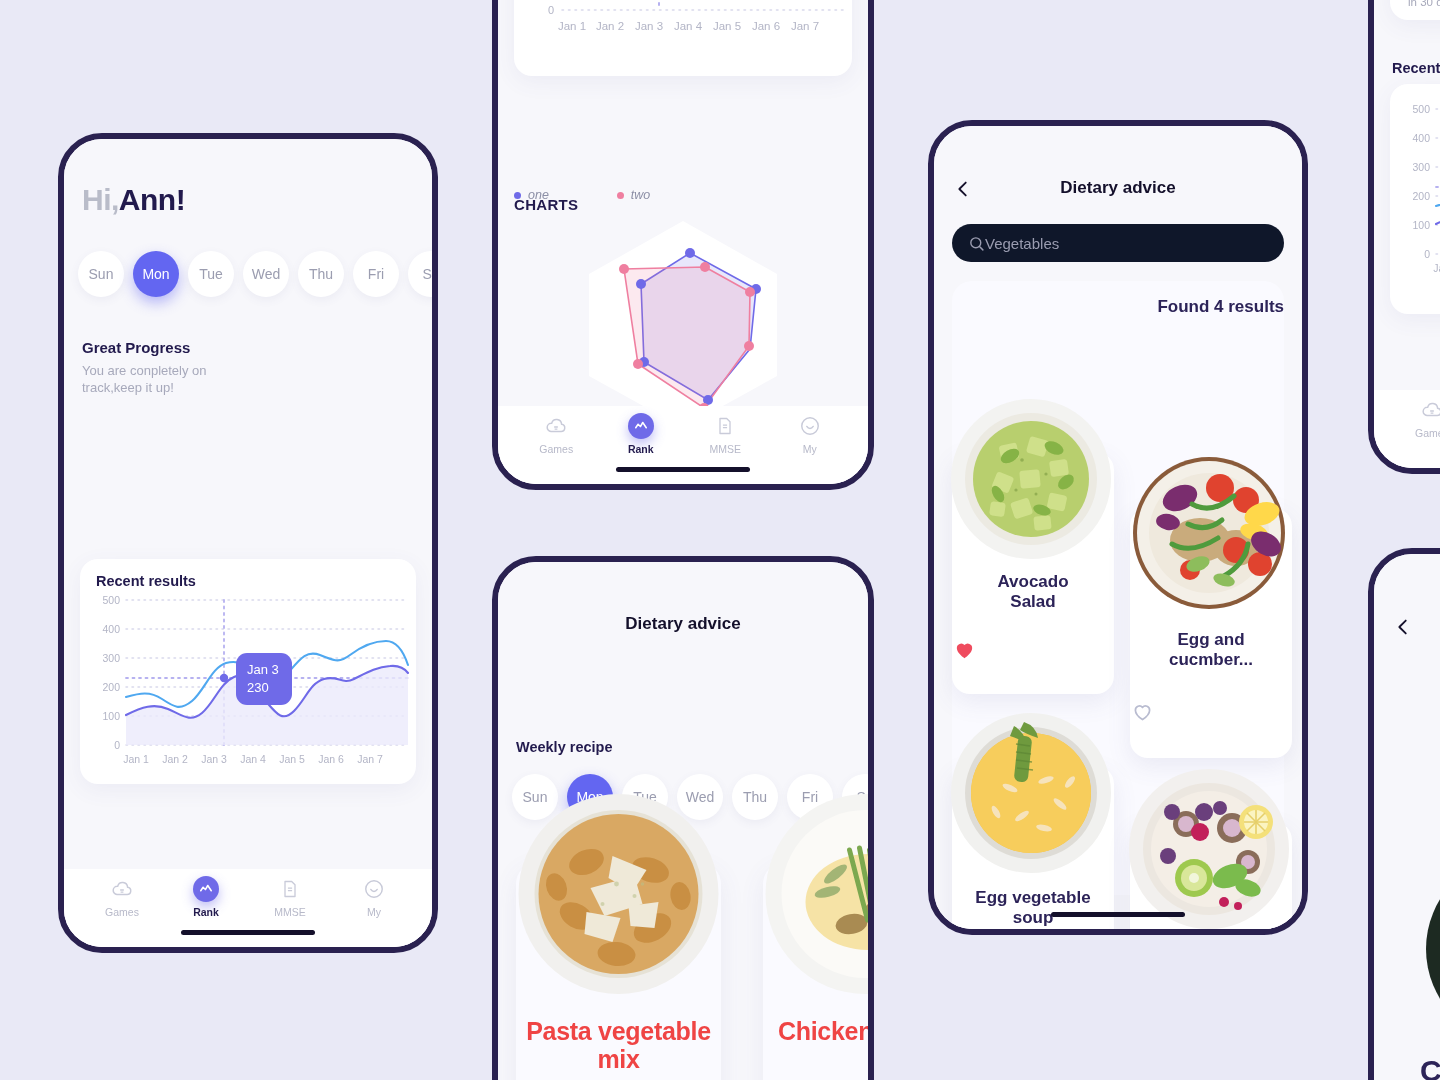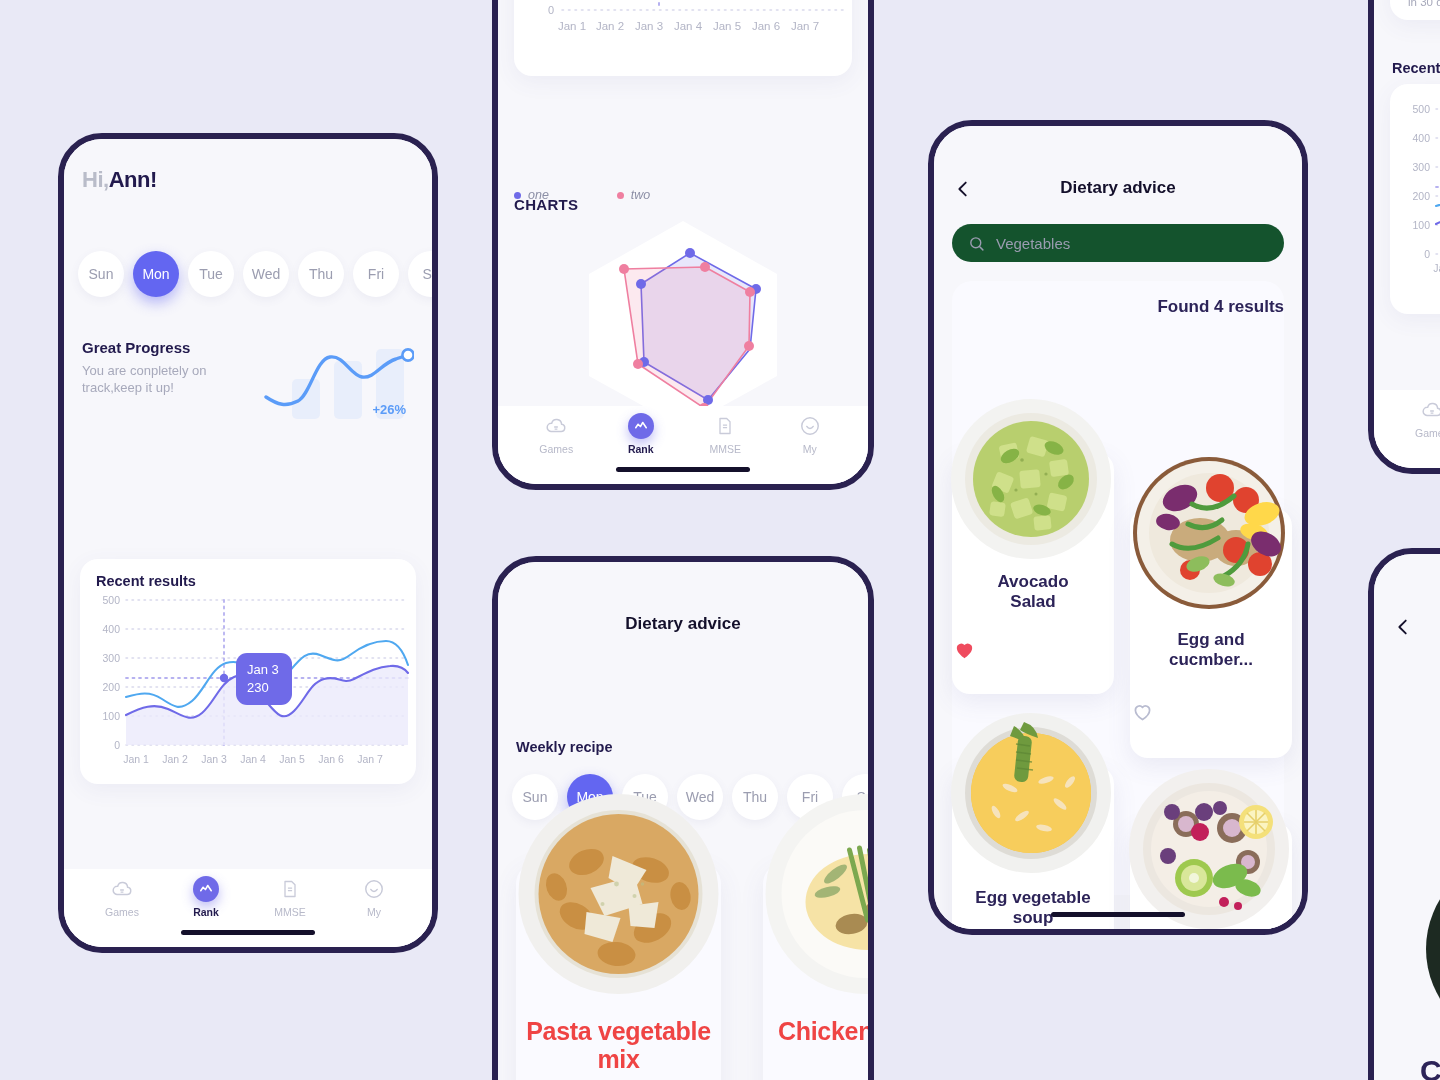--- a/index.html
+++ b/index.html
@@ -20,21 +20,21 @@
     overflow: hidden;
   }
   .screen { position: relative; width: 100%; height: 100%; background: #f7f7fb; overflow: hidden; }
   .homebar {
     position: absolute; bottom: 12px; left: 50%; transform: translateX(-50%);
     width: 134px; height: 5px; border-radius: 3px; background: #14102b;
   }
 
   
   #phone1 { left: 58px; top: 133px; width: 380px; height: 820px; }
-  .greet { position: absolute; left: 18px; top: 28px; font-size: 22px; font-weight: 700; letter-spacing: -0.5px; }
+  .greet { position: absolute; left: 18px; top: 44px; font-size: 30px; font-weight: 700; letter-spacing: -0.5px; }
   .greet .hi { color: #b9bcc9; }
   .greet .name { color: #221a4d; }
 
   .daystrip { position:absolute; left: 14px; top: 112px; display: flex; gap: 9px; }
   .daypill {
     width: 46px; height: 46px; border-radius: 50%;
     background: #ffffff; color: #9b9db0;
     display:flex; align-items:center; justify-content:center;
     font-size: 14px; font-weight: 500;
     box-shadow: 0 3px 10px rgba(80,80,140,.07);
@@ -94,21 +94,21 @@
   }
   .foodCard .fcName {
     position: absolute; left: 0; right: 0; top: 155px; text-align: center;
     font-size: 25px; font-weight: 700; color: #ef4444; line-height: 1.12; letter-spacing: -.3px;
   }
   .foodImg { position: absolute; left: 50%; transform: translateX(-50%); top: -70px; width: 205px; height: 205px; border-radius: 50%; overflow:hidden; }
 
   
   #phone4 { left: 928px; top: 120px; width: 380px; height: 815px; }
   .backArrow { position:absolute; left: 18px; top: 52px; width: 22px; height: 22px; }
-  .searchbox4 { position:absolute; left: 18px; right: 18px; top: 98px; height: 38px; background: #14532d; border-radius: 19px; display:flex; align-items:center; padding: 0 16px; gap: 11px; }
+  .searchbox4 { position:absolute; left: 18px; right: 18px; top: 98px; height: 38px; background: #0f172a; border-radius: 19px; display:flex; align-items:center; padding: 0 16px; }
   .resultsPanel { position:absolute; left: 18px; right: 18px; top: 155px; bottom: 34px; background: #fafaff; border-radius: 20px; }
   .foundTxt { position:absolute; left:0; right:0; top: 16px; text-align:right; font-size: 17px; font-weight: 600; color: #2c2358; }
   .resCard {
     position: absolute; background: #ffffff; border-radius: 18px;
     box-shadow: 0 8px 24px rgba(90,90,150,.10);
   }
   .resCard .rcName {
     position:absolute; left: 6px; right: 6px; text-align: center;
     font-size: 17px; font-weight: 600; color: #2c2358; line-height: 1.16;
   }
@@ -265,30 +265,20 @@
         <div class="daypill">Tue</div>
         <div class="daypill">Wed</div>
         <div class="daypill">Thu</div>
         <div class="daypill">Fri</div>
         <div class="daypill">Sa</div>
       </div>
 
       <div class="progrow">
         <div class="progtitle">Great Progress</div>
         <div class="progsub">You are conpletely on track,keep it up!</div>
-        <div class="minichart">
-          <svg width="150" height="84" viewBox="0 0 150 84">
-            <rect x="28" y="44" width="28" height="40" rx="5" fill="#dce8fb" opacity=".55"></rect>
-            <rect x="70" y="26" width="28" height="58" rx="5" fill="#dce8fb" opacity=".55"></rect>
-            <rect x="112" y="14" width="28" height="70" rx="5" fill="#dce8fb" opacity=".55"></rect>
-            <path d="M2,62 C14,70 22,72 34,66 C46,60 52,24 66,22 C80,20 86,40 98,42 C110,44 118,28 132,24 C138,22 140,21 142,21" fill="none" stroke="#5b9cf8" stroke-width="3.4" stroke-linecap="round"></path>
-            <circle cx="144" cy="20" r="5.6" fill="#fff" stroke="#5b9cf8" stroke-width="2.6"></circle>
-          </svg>
-          <div class="pct">+26%</div>
-        </div>
       </div>
 
 
       <div class="card" id="resultsCard">
         <div class="rcTitle">Recent results</div>
         <svg width="348" height="200" viewBox="0 0 348 200" style="position:absolute;left:0;top:28px">
           <g font-family="Liberation Sans, sans-serif" font-size="10.5" fill="#b3b5c6" text-anchor="end">
             <text x="40" y="17">500</text>
               <text x="40" y="46">400</text>
             <text x="40" y="75">300</text>

